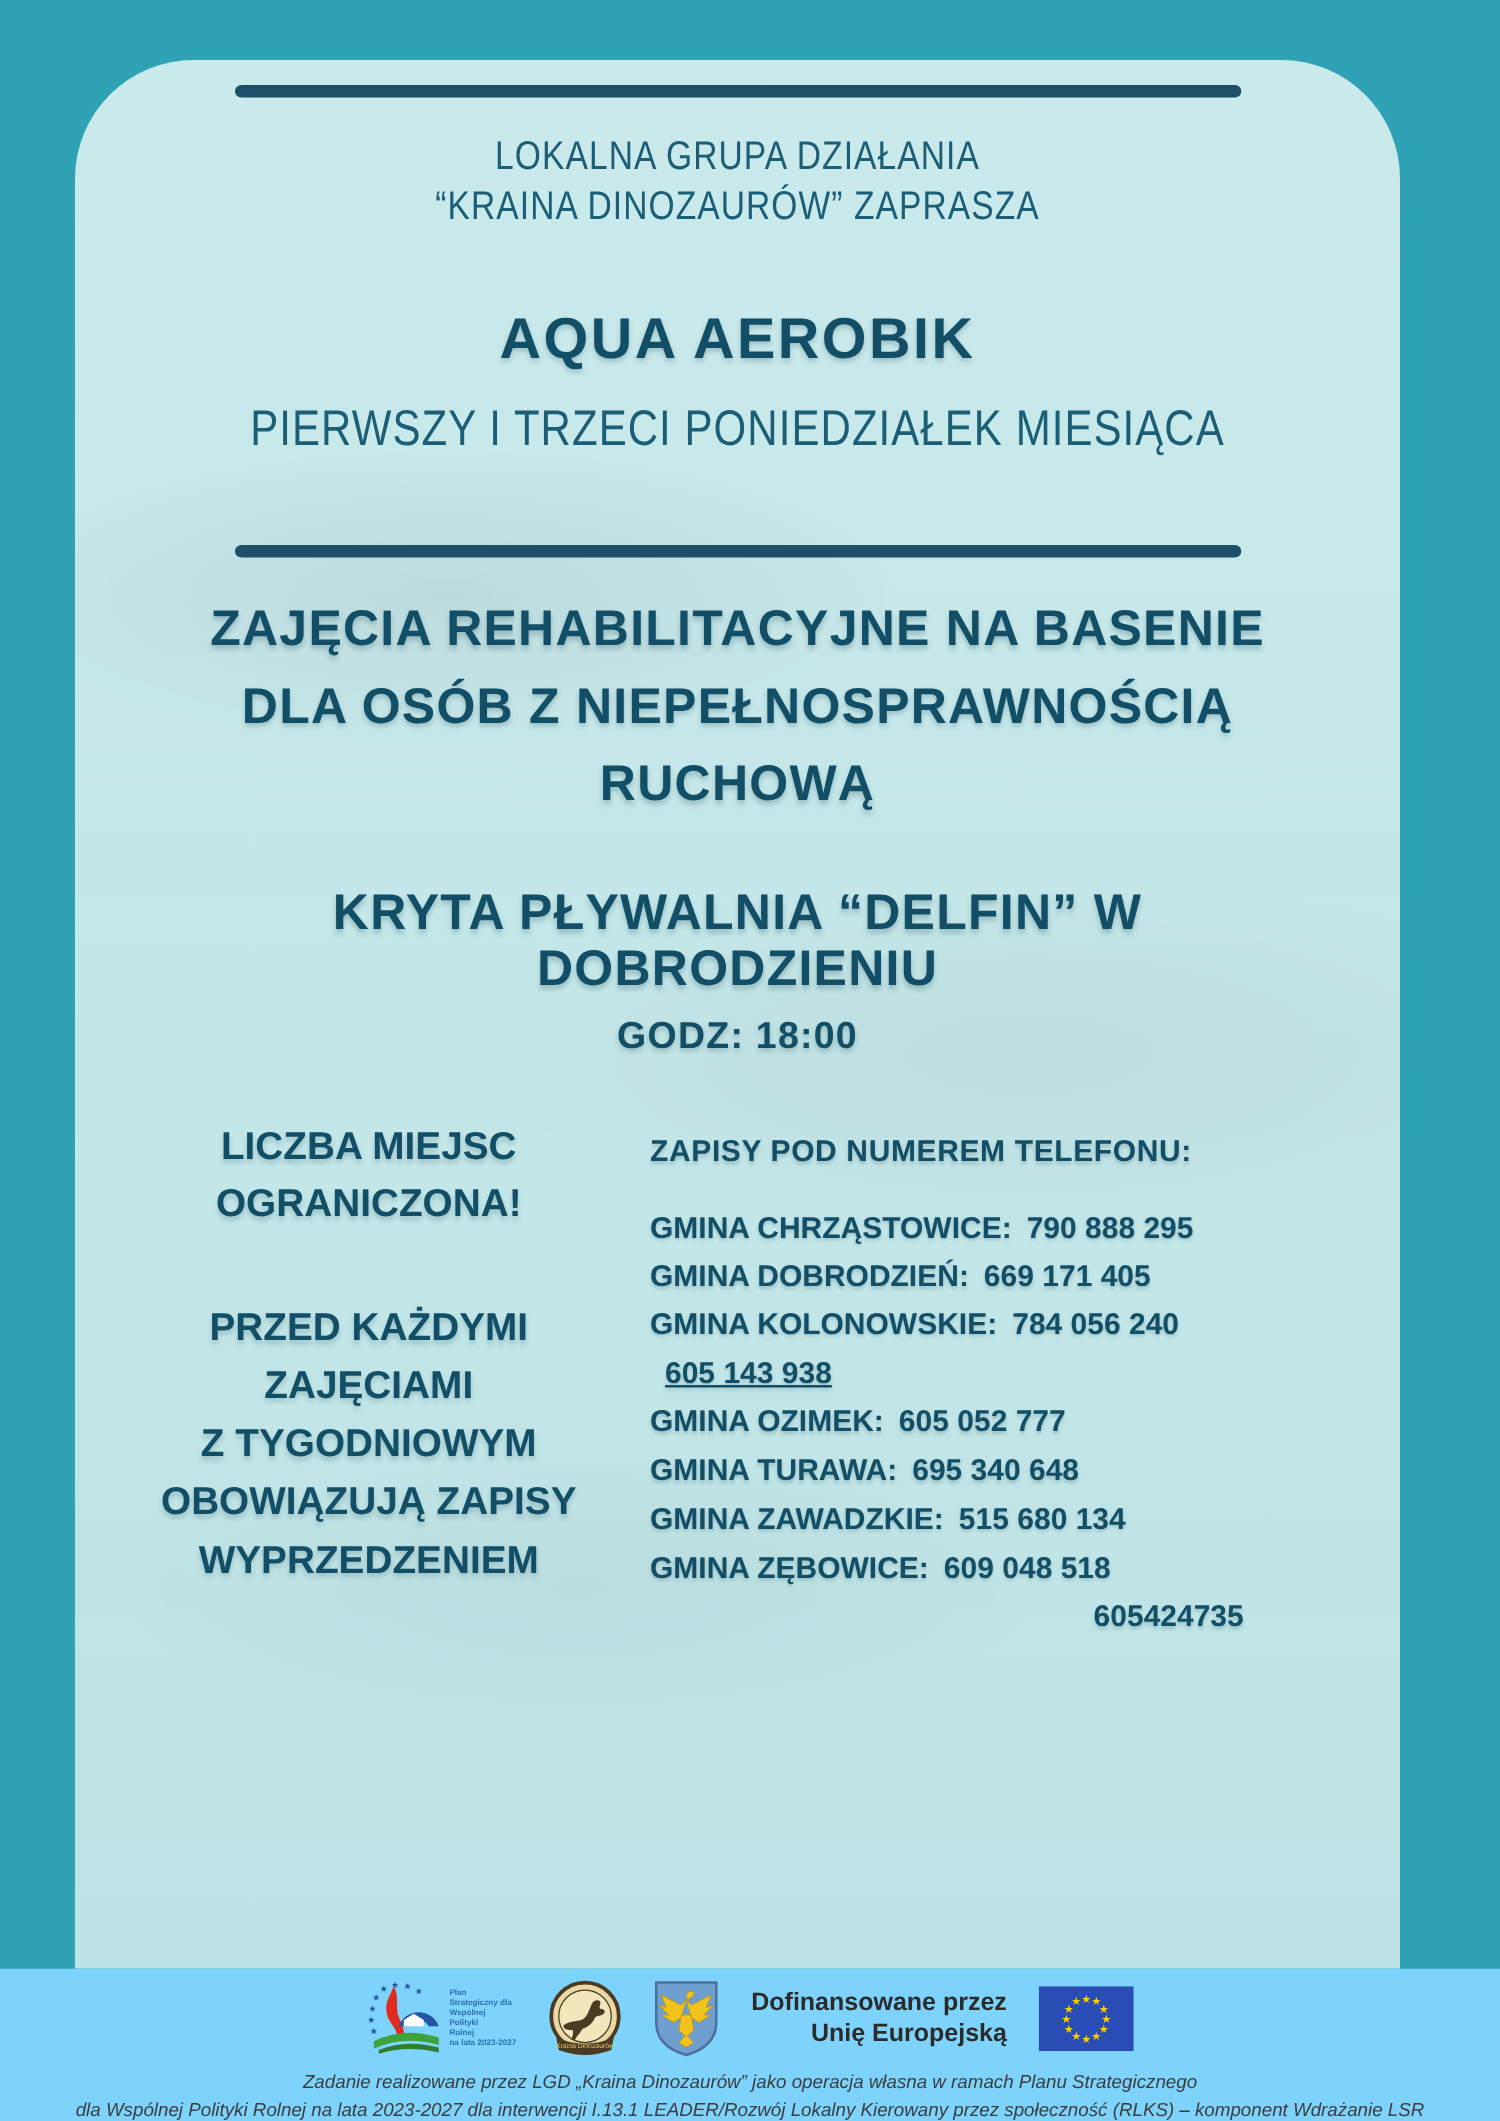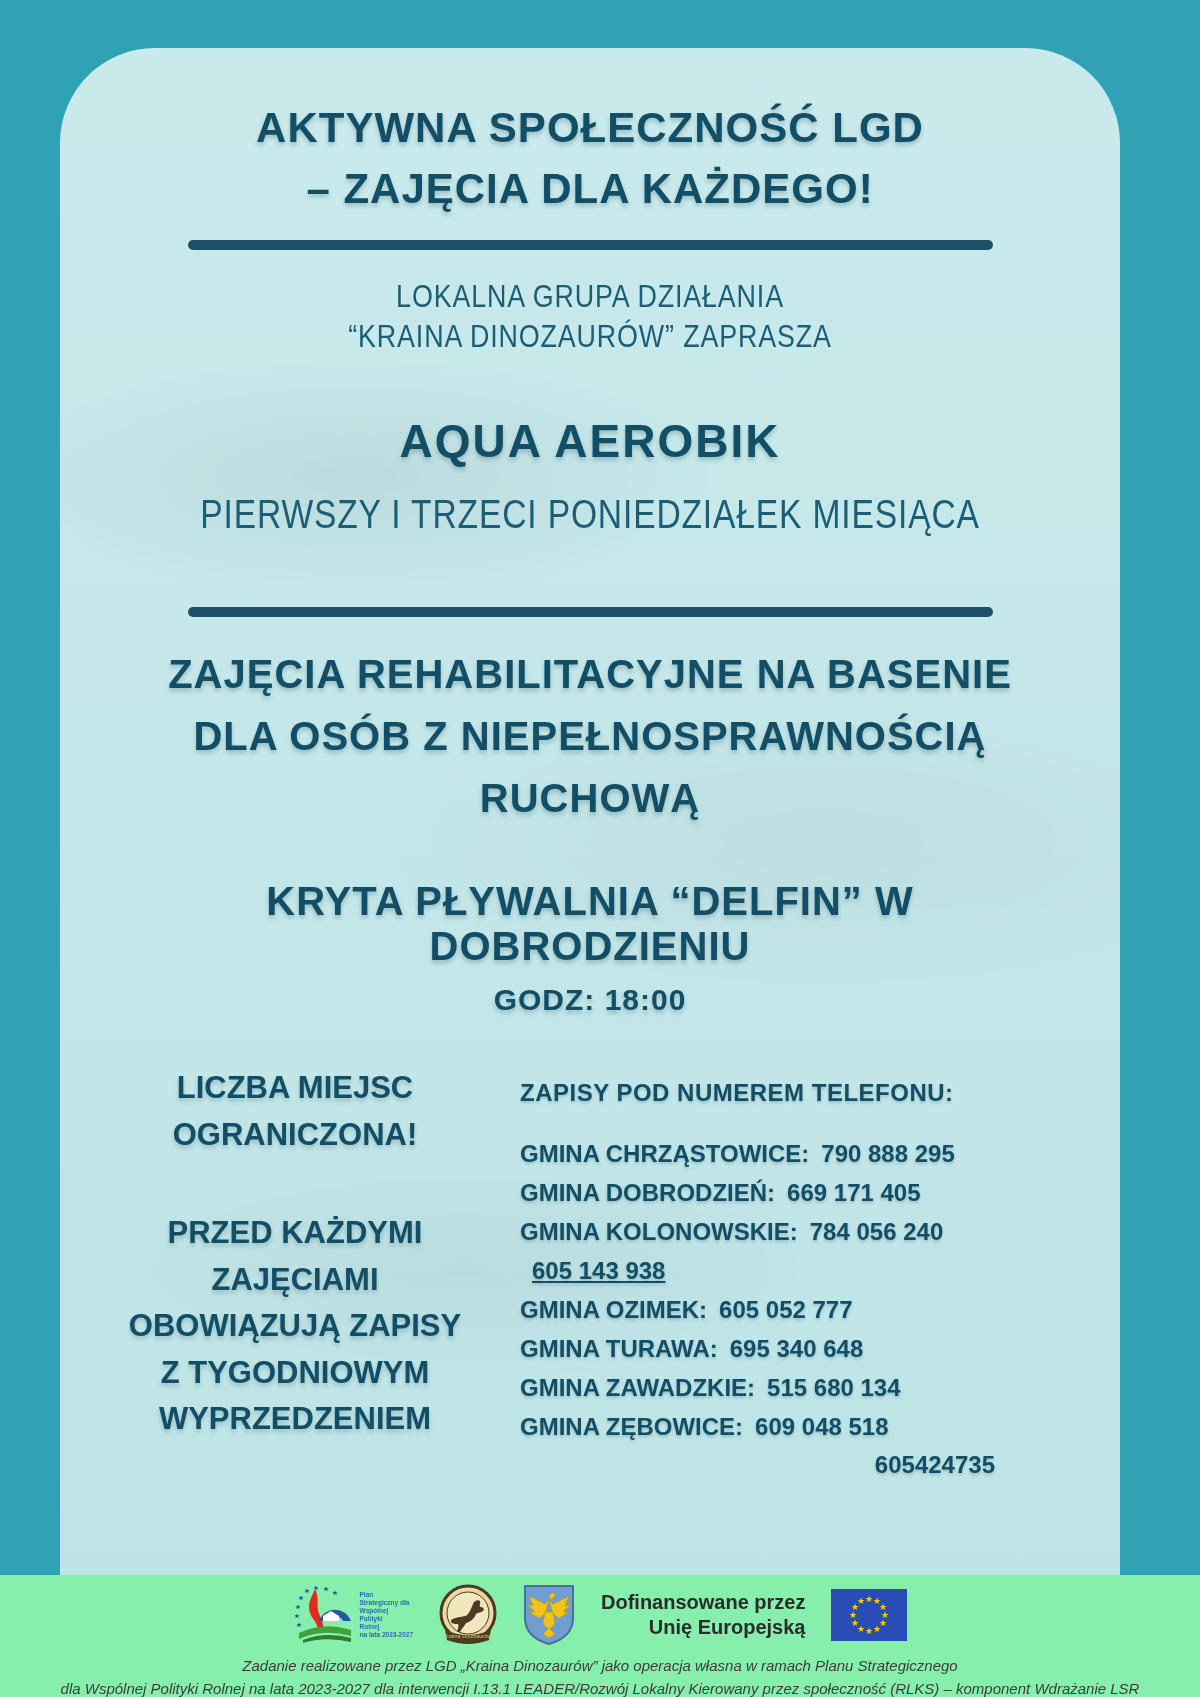--- a/index.html
+++ b/index.html
@@ -59,40 +59,36 @@
   .note{font-size:31px;font-weight:700;line-height:1.5;color:#124e66;text-shadow:0 3px 4px rgba(13,62,82,0.22);}
   .note2{margin-top:52px;}
   .col-right{flex:1;padding-left:30px;box-sizing:border-box;}
   .phones-heading{font-size:24px;font-weight:700;letter-spacing:0.5px;color:#124e66;margin-top:14px;text-shadow:0 2px 3px rgba(13,62,82,0.22);}
   .phones-list{margin-top:28px;}
   .phone-row{display:flex;gap:12px;font-size:24px;font-weight:700;line-height:1.62;color:#124e66;text-shadow:0 2px 3px rgba(13,62,82,0.22);}
   .phone-row.cont{padding-right:65px;text-decoration:underline;}
   .phone-row.cont2{justify-content:flex-end;padding-right:85px;}
   
   .footer{
-    position:absolute;left:0;bottom:0;width:1200px;height:122px;background:#86efac;
+    position:absolute;left:0;bottom:0;width:1200px;height:122px;background:#7dd3fc;
     box-sizing:border-box;padding-top:8px;
   }
   .logos{display:flex;align-items:center;justify-content:center;gap:26px;height:64px;}
   .wpr{display:flex;align-items:center;gap:5px;}
   .wpr-text{font-size:6.5px;line-height:1.25;color:#2f6db0;font-weight:700;text-align:left;}
   .funding{font-size:20px;font-weight:700;color:#2b2b2b;text-align:right;line-height:1.25;}
   .disclaimer{margin-top:8px;text-align:center;font-style:italic;font-size:15px;line-height:1.5;color:#3d3d3d;}
 </style>
 </head>
 <body>
 
 <div class="water"></div>
 
 <div class="panel">
 
-  <div class="title bold-head">
-    <div>AKTYWNA SPOŁECZNOŚĆ LGD</div>
-    <div>– ZAJĘCIA DLA KAŻDEGO!</div>
-  </div>
 
   <div class="divider"></div>
 
   <div class="invite">
     <span class="condensed">LOKALNA GRUPA DZIAŁANIA</span>
     <span class="condensed">“KRAINA DINOZAURÓW” ZAPRASZA</span>
   </div>
 
   <div class="act1-name bold-head">AQUA AEROBIK</div>
   <div class="act1-sched">
@@ -114,22 +110,22 @@
     <div class="col-left">
       <div class="note">
 
       <div>LICZBA MIEJSC</div>
           <div>OGRANICZONA!</div>
         </div>
       <div class="note note2">
 
       <div>PRZED KAŻDYMI</div>
           <div>ZAJĘCIAMI</div>
+          <div>Z TYGODNIOWYM</div>
           <div>OBOWIĄZUJĄ ZAPISY</div>
-          <div>Z TYGODNIOWYM</div>
           <div>WYPRZEDZENIEM</div>
         </div>
     </div>
     <div class="col-right">
       <div class="phones-heading">ZAPISY POD NUMEREM TELEFONU:</div>
       <div class="phones-list">
 
           <div class="phone-row">
             <span class="plabel">GMINA CHRZĄSTOWICE:</span>
             <span class="pnum">790 888 295</span>

